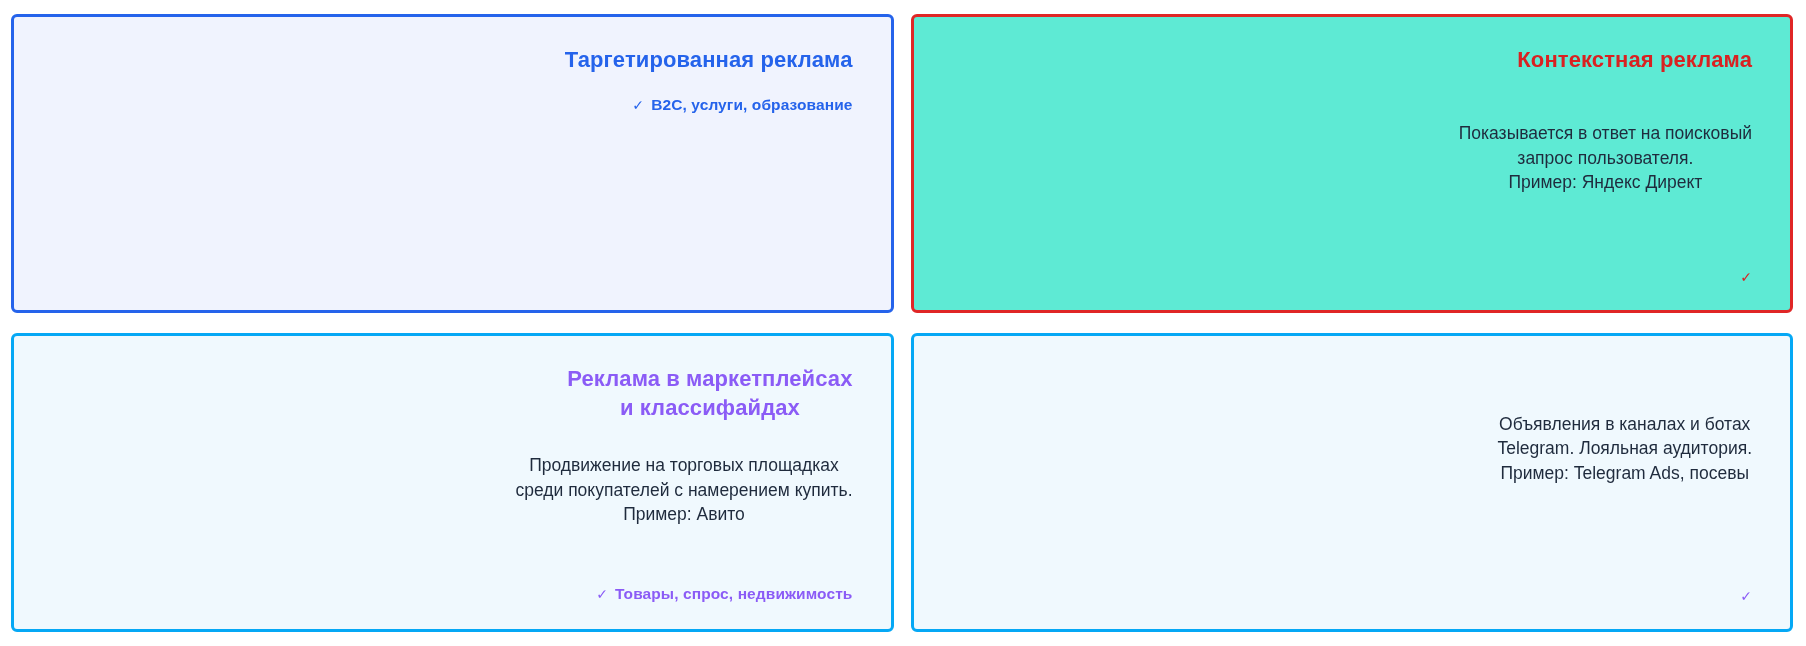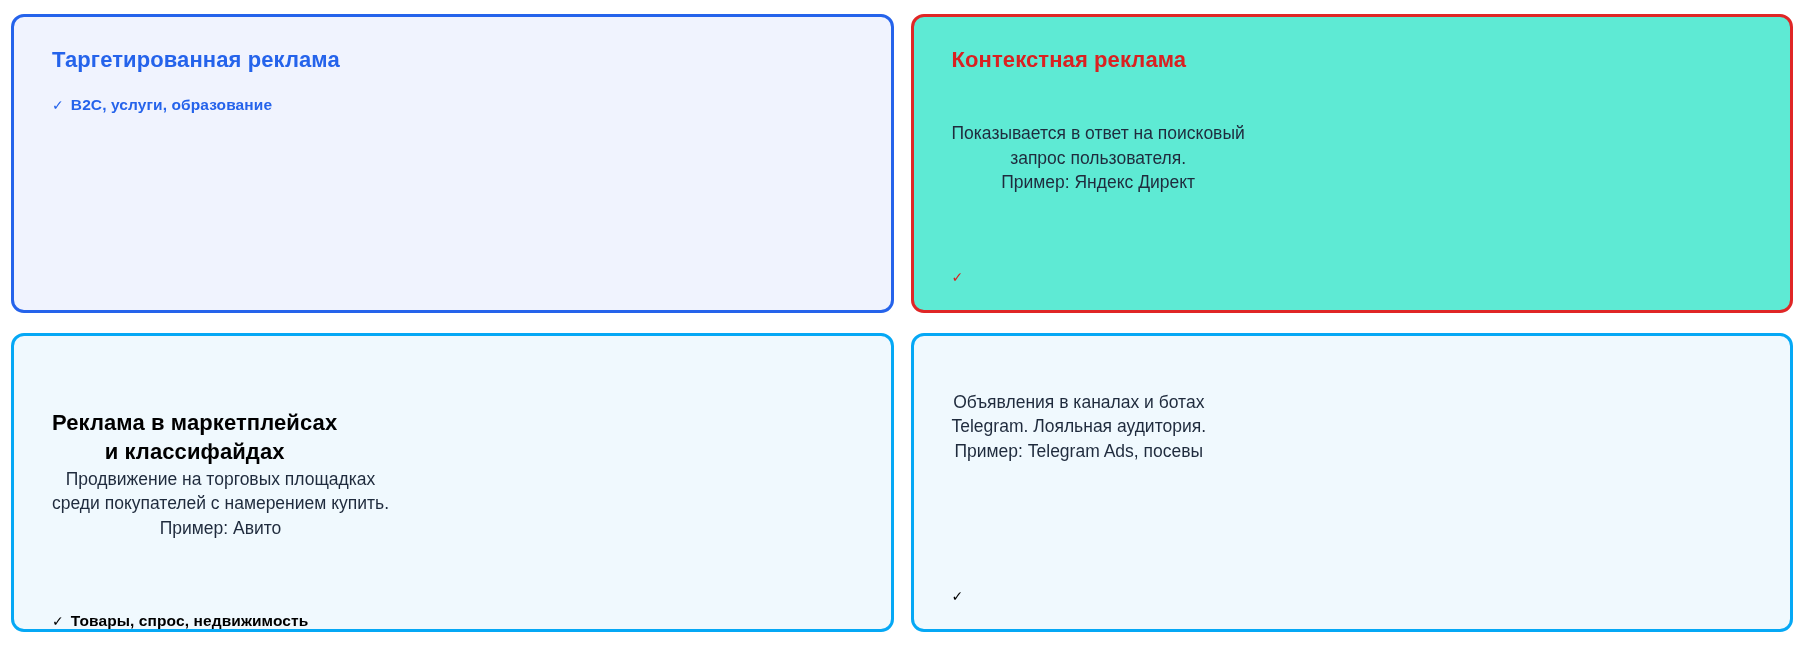--- a/index.html
+++ b/index.html
@@ -25,25 +25,25 @@
     grid-template-columns: 1fr 1fr;
     grid-template-rows: 1fr 1fr;
     column-gap: 17px;
     row-gap: 20px;
   }
 
   .card {
     box-sizing: border-box;
     border-style: solid;
     border-width: 3px;
-    border-radius: 13px;
+    border-radius: 6px;
     padding: 0 38px;
     display: flex;
     flex-direction: column;
-    align-items: flex-start;
+    align-items: flex-end;
     overflow: hidden;
   }
 
   .card-title {
     text-align: center;
     font-size: 22px;
     font-weight: bold;
     line-height: 1.33;
     letter-spacing: 0.1px;
     margin: 0;
@@ -105,21 +105,21 @@
   .theme-red .card-title,
   .theme-red .card-footer { color: #d92121; }
   .theme-red .card-divider { border-top-color: #efb9b9; }
 
   
   .theme-cyan {
     border-color: #05a8f5;
     background: #f0f9fe;
   }
   .theme-cyan .card-title,
-  .theme-cyan .card-footer { color: #000000; margin-top: 44px; }
+  .theme-cyan .card-footer { color: #8b5cf6; }
   .theme-cyan .card-divider { border-top-color: #aadcf4; }
 </style>
 </head>
 <body>
 
 <div id="card-grid">
 
   <section class="card theme-blue">
     <h2 class="card-title">Таргетированная реклама</h2>
     <div class="card-divider"></div>

